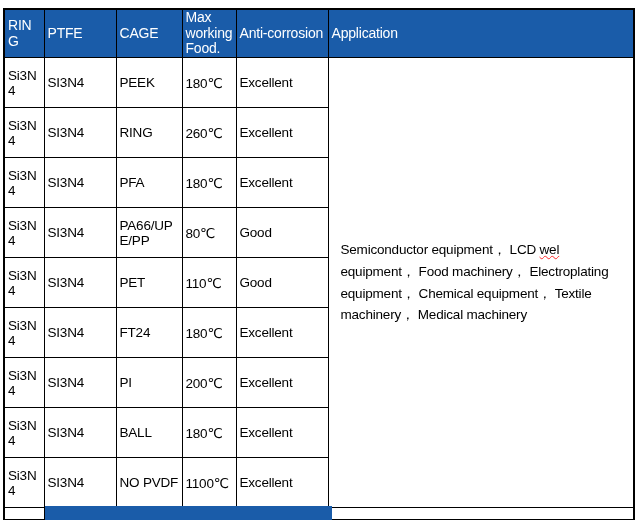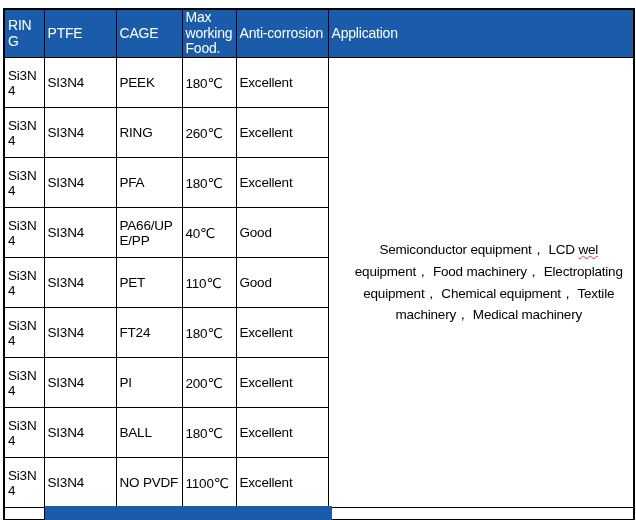--- a/index.html
+++ b/index.html
@@ -42,24 +42,23 @@
   }
   tbody td{
     font-size:13.5px;
     vertical-align:middle;
     text-align:left;
     background:#fff;
   }
   tr.data-row{height:50px;}
   td.app-cell{
     vertical-align:middle;
-    padding:0 6px 0 22px;
+    padding:0 6px 0 12px;
     font-size:13.5px;
     line-height:1.6;
-    text-align:center;
   }
   tr.peek-row{height:12px;}
   tr.peek-row td{padding:0;}
   .misspelled{
     text-decoration-line:underline;
     text-decoration-style:wavy;
     text-decoration-color:var(--squiggle);
     text-decoration-thickness:1px;
   }
   .next-table-peek{
@@ -111,21 +110,21 @@
         <td>Si3N4</td>
         <td>SI3N4</td>
         <td>PFA</td>
         <td>180℃</td>
         <td>Excellent</td>
       </tr>
       <tr class="data-row">
         <td>Si3N4</td>
         <td>SI3N4</td>
         <td>PA66/UPE/PP</td>
-        <td>40℃</td>
+        <td>80℃</td>
         <td>Good</td>
       </tr>
       <tr class="data-row">
         <td>Si3N4</td>
         <td>SI3N4</td>
         <td>PET</td>
         <td>110℃</td>
         <td>Good</td>
       </tr>
       <tr class="data-row">

